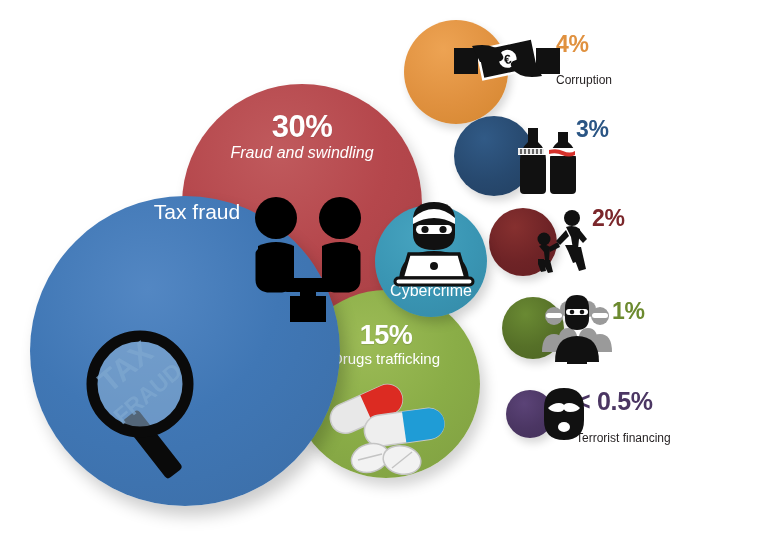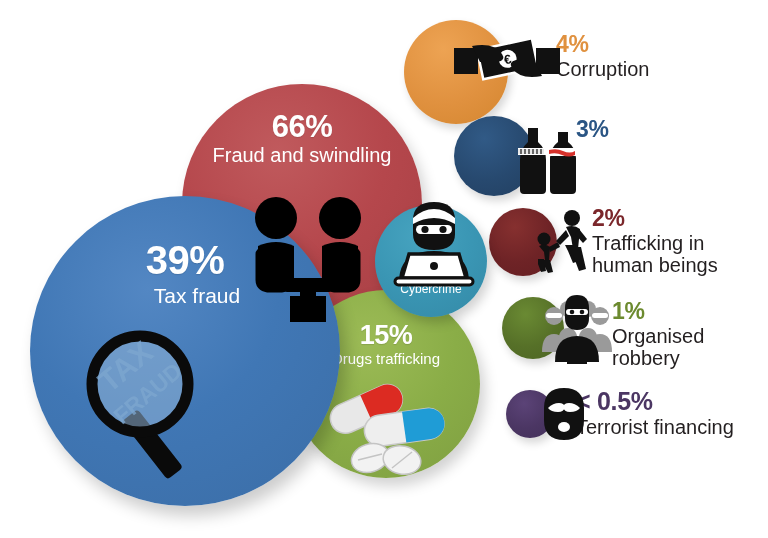--- a/index.html
+++ b/index.html
@@ -35,75 +35,74 @@
   #b-tax      { left:30px;  top:196px; width:310px; height:310px;
                 background: radial-gradient(circle at 38% 30%, #5387c3 0%, #4077b5 45%, #3b6da6 100%);
                 box-shadow: 6px 10px 16px rgba(0,0,0,.20); z-index:5; }
   #b-tax .pct { font-size:40px; margin-top:44px; }
   #b-tax .lbl { font-size:21px; margin-top:5px;margin-left:24px; }
 
   #b-fraud    { left:182px; top:84px;  width:240px; height:240px;
                 background: radial-gradient(circle at 40% 28%, #c05a5d 0%, #b5474c 48%, #a63f44 100%);
                 box-shadow: 5px 8px 14px rgba(0,0,0,.18); z-index:3; }
   #b-fraud .pct { font-size:31px; margin-top:27px; }
-  #b-fraud .lbl { font-size:20px; margin-top:3px; }
+  #b-fraud .lbl { font-size:16px; margin-top:3px;font-style:italic; }
 
   #b-drugs    { left:292px; top:290px; width:188px; height:188px;
                 background: radial-gradient(circle at 40% 28%, #9cbb56 0%, #8aad47 50%, #7f9f41 100%);
                 box-shadow: 5px 8px 14px rgba(0,0,0,.18); z-index:4; }
   #b-drugs .pct { font-size:27px; margin-top:32px; }
   #b-drugs .lbl { font-size:15px; margin-top:2px; }
 
   #b-cyber    { left:375px; top:205px; width:112px; height:112px;
                 background: radial-gradient(circle at 40% 28%, #46a3bf 0%, #3a96b4 50%, #3489a6 100%);
                 box-shadow: 4px 6px 11px rgba(0,0,0,.18); z-index:6; }
   #b-cyber .pct { font-size:20px; margin-top:57px; }
-  #b-cyber .lbl { font-size:12px; margin-top:1px; }
+  #b-cyber .lbl { font-size:16px; margin-top:1px; }
   .legend-dot {
     position:absolute; border-radius:50%;
     box-shadow: 3px 5px 9px rgba(0,0,0,.16);
   }
   .legend-text { position:absolute; }
   .legend-pct {
     font-size:23px; font-weight:bold; line-height:1; letter-spacing:-0.3px;
   }
   .legend-name {
-    font-size:20px; line-height:1.12; color:#231f20; margin-top:2px;
+    font-size:12px; line-height:1.12; color:#231f20; margin-top:18px;
   }
 
   
   .icon { position:absolute; }
   .icon svg { display:block; overflow:visible; }
 </style>
 </head>
 <body>
 
 <div id="stage">
 
   <div class="bubble" id="b-fraud">
-    <div class="pct">66%</div>
+    <div class="pct">30%</div>
     <div class="lbl">Fraud and swindling</div>
   </div>
 
   <div class="icon" style="left:240px; top:196px; z-index:7;">
     <svg width="140" height="130" viewBox="0 0 140 130">
       <circle cx="36" cy="22" r="21" fill="#000"></circle>
       <circle cx="100" cy="22" r="21" fill="#000"></circle>
       <path d="M18 50 q18 -8 36 0 l0 40 q-18 6 -36 0 z" fill="#000"></path>
       <path d="M82 50 q18 -8 36 0 l0 40 q-18 6 -36 0 z" fill="#000"></path>
       <path d="M22 58 l0 26 q0 6 8 6 l12 0" stroke="#000" stroke-width="13" fill="none" stroke-linecap="round"></path>
       <path d="M114 58 l0 26 q0 6 -8 6 l-12 0" stroke="#000" stroke-width="13" fill="none" stroke-linecap="round"></path>
       <rect x="40" y="82" width="56" height="14" rx="7" fill="#000"></rect>
       <rect x="50" y="100" width="36" height="26" fill="#000"></rect>
       <rect x="60" y="94" width="16" height="8" fill="#000"></rect>
     </svg>
   </div>
 
   <div class="bubble" id="b-tax">
-    <div class="pct">39%</div>
     <div class="lbl">Tax fraud</div>
   </div>
 
   <div class="icon" style="left:36px; top:324px; z-index:8;">
     <svg width="200" height="180" viewBox="0 0 200 180">
       <g transform="rotate(-38 78 68)">
         <rect x="66" y="96" width="20" height="74" rx="4" fill="#0a0a0a"></rect>
       </g>
       <circle cx="104" cy="60" r="48" fill="#8fb2d6" fill-opacity="0.55" stroke="#0a0a0a" stroke-width="11"></circle>
       <g transform="rotate(-40 104 60)" fill="#7ea7cf" fill-opacity="0.75" font-family="Liberation Sans, sans-serif" font-weight="bold">
@@ -207,21 +206,20 @@
       <path d="M34 21 l-10 11 l4 4 l9 -9 z" fill="#111"></path>
       <circle cx="12" cy="30" r="6.5" fill="#111"></circle>
       <path d="M7 37 q6 -3 11 1 l-1 13 l-4 0 l-1 -8 z" fill="#111"></path>
       <path d="M6 50 l6 0 l2 12 l-5 1 l-3 -8 z" fill="#111"></path>
       <path d="M12 51 l6 0 l3 12 l-5 1 l-4 -8 z" fill="#111"></path>
       <path d="M17 38 l9 -5 l2 5 l-10 5 z" fill="#111"></path>
     </svg>
   </div>
   <div class="legend-text" style="left:592px; top:207px; width:176px;">
     <div class="legend-pct" style="color:#7b272b;">2%</div>
-    <div class="legend-name">Trafficking in human beings</div>
   </div>
 
   <div class="legend-dot" style="left:502px; top:297px; width:62px; height:62px; background:radial-gradient(circle at 38% 28%, #6a8a33 0%, #567028 55%, #4d6523 100%);"></div>
   <div class="icon" style="left:540px; top:292px; z-index:10;">
     <svg width="74" height="72" viewBox="0 0 74 72">
       <g fill="#9a9a9a">
         <circle cx="14" cy="24" r="9"></circle>
           <path d="M2 60 q0 -18 12 -18 q12 0 12 18 z"></path>
         <circle cx="60" cy="24" r="9"></circle>
           <path d="M48 60 q0 -18 12 -18 q12 0 12 18 z"></path>
@@ -237,21 +235,20 @@
       <path d="M25 16 q0 -13 12 -13 q12 0 12 13 l0 10 q0 12 -12 12 q-12 0 -12 -12 z" fill="#111"></path>
       <rect x="26" y="17" width="22" height="6" rx="3" fill="#fff"></rect>
       <circle cx="32" cy="20" r="2.3" fill="#111"></circle>
       <circle cx="42" cy="20" r="2.3" fill="#111"></circle>
       <path d="M15 70 q0 -26 22 -26 q22 0 22 26 z" fill="#111"></path>
       <rect x="27" y="62" width="20" height="10" fill="#111"></rect>
     </svg>
   </div>
   <div class="legend-text" style="left:612px; top:300px; width:156px;">
     <div class="legend-pct" style="color:#6c8a2f;">1%</div>
-    <div class="legend-name">Organised robbery</div>
   </div>
 
   <div class="legend-dot" style="left:506px; top:390px; width:48px; height:48px; background:radial-gradient(circle at 38% 28%, #5b4377 0%, #4b3663 55%, #43305a 100%);"></div>
   <div class="icon" style="left:538px; top:386px; z-index:10;">
     <svg width="52" height="56" viewBox="0 0 52 56">
       <path d="M6 22 q0 -20 20 -20 q20 0 20 20 l0 12 q0 20 -20 20 q-20 0 -20 -20 z" fill="#111"></path>
       <path d="M10 22 q5 -5 11 -5 q5 0 6 4 q-1 5 -7 5 q-7 0 -10 -4 z" fill="#fff"></path>
       <path d="M42 22 q-5 -5 -11 -5 q-5 0 -6 4 q1 5 7 5 q7 0 10 -4 z" fill="#fff"></path>
       <ellipse cx="26" cy="41" rx="6" ry="5" fill="#fff"></ellipse>
     </svg>

